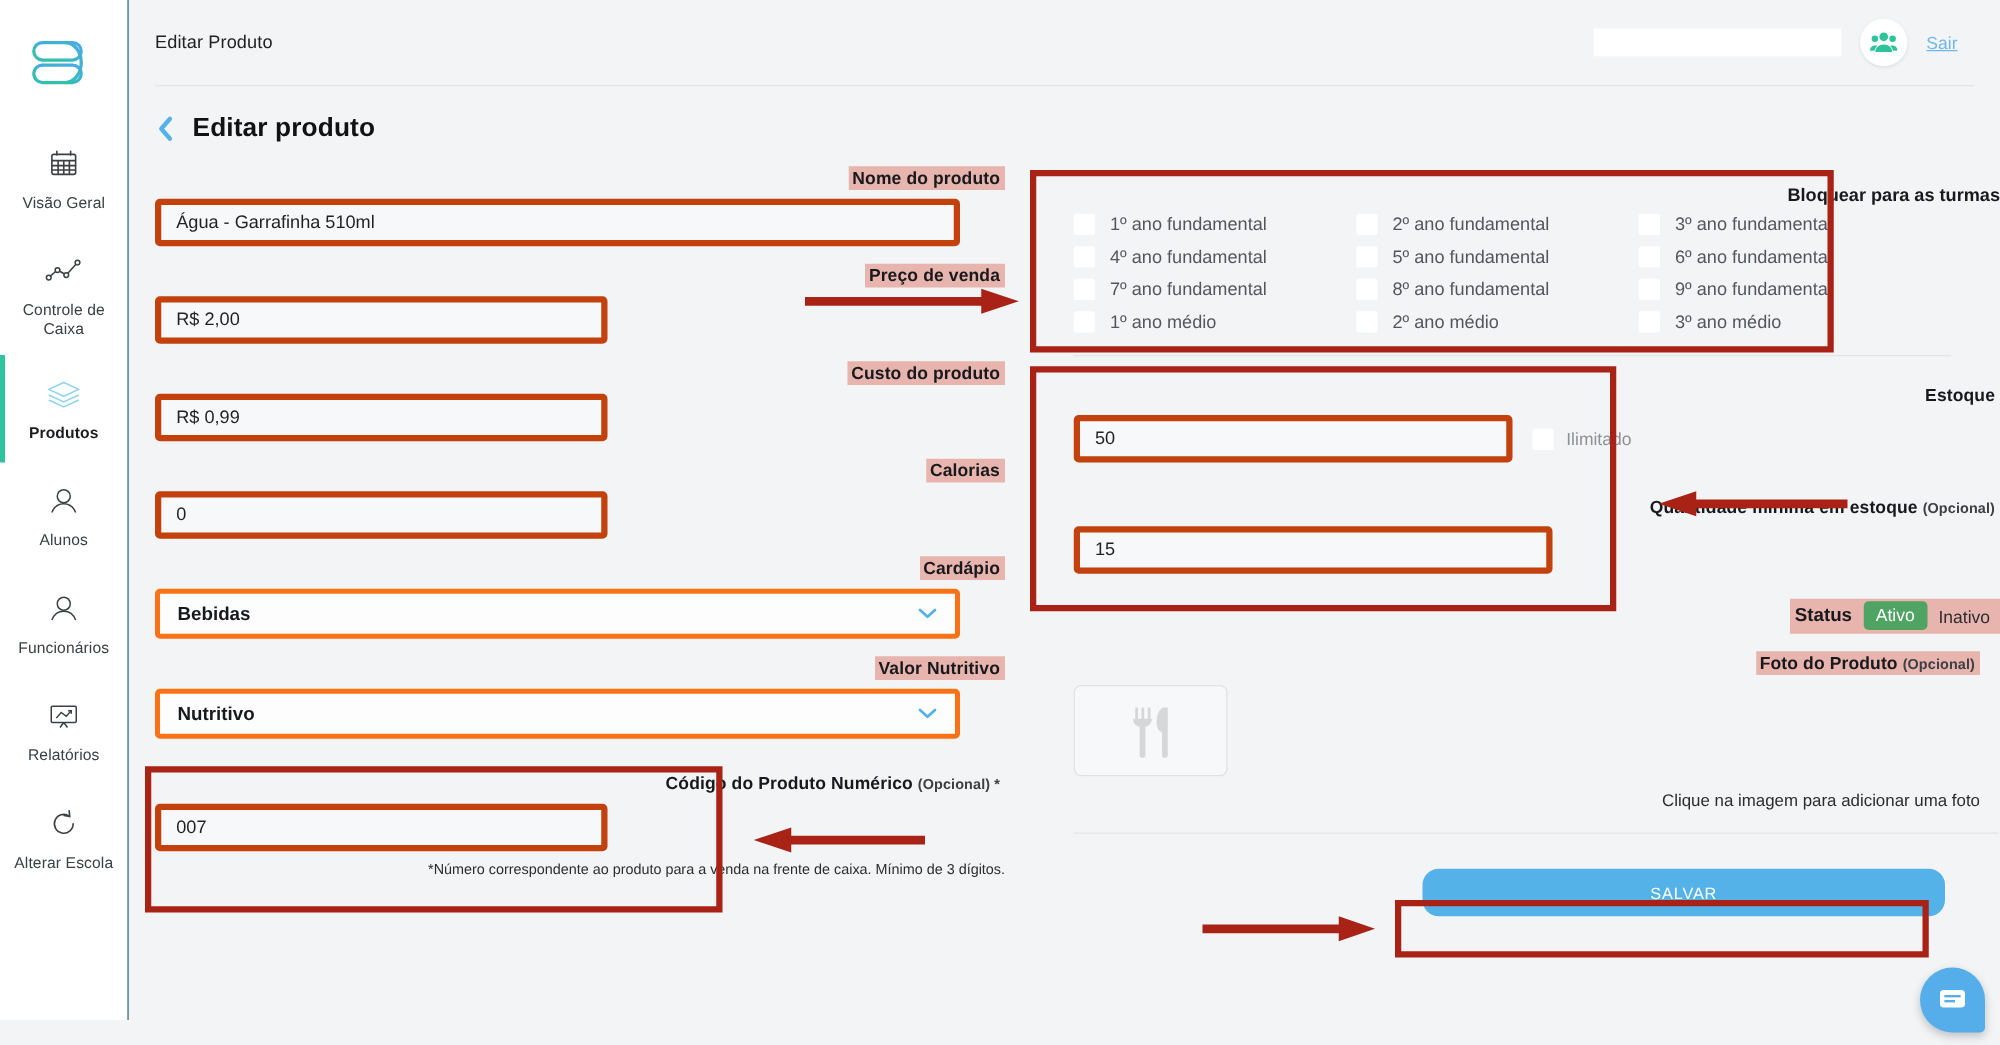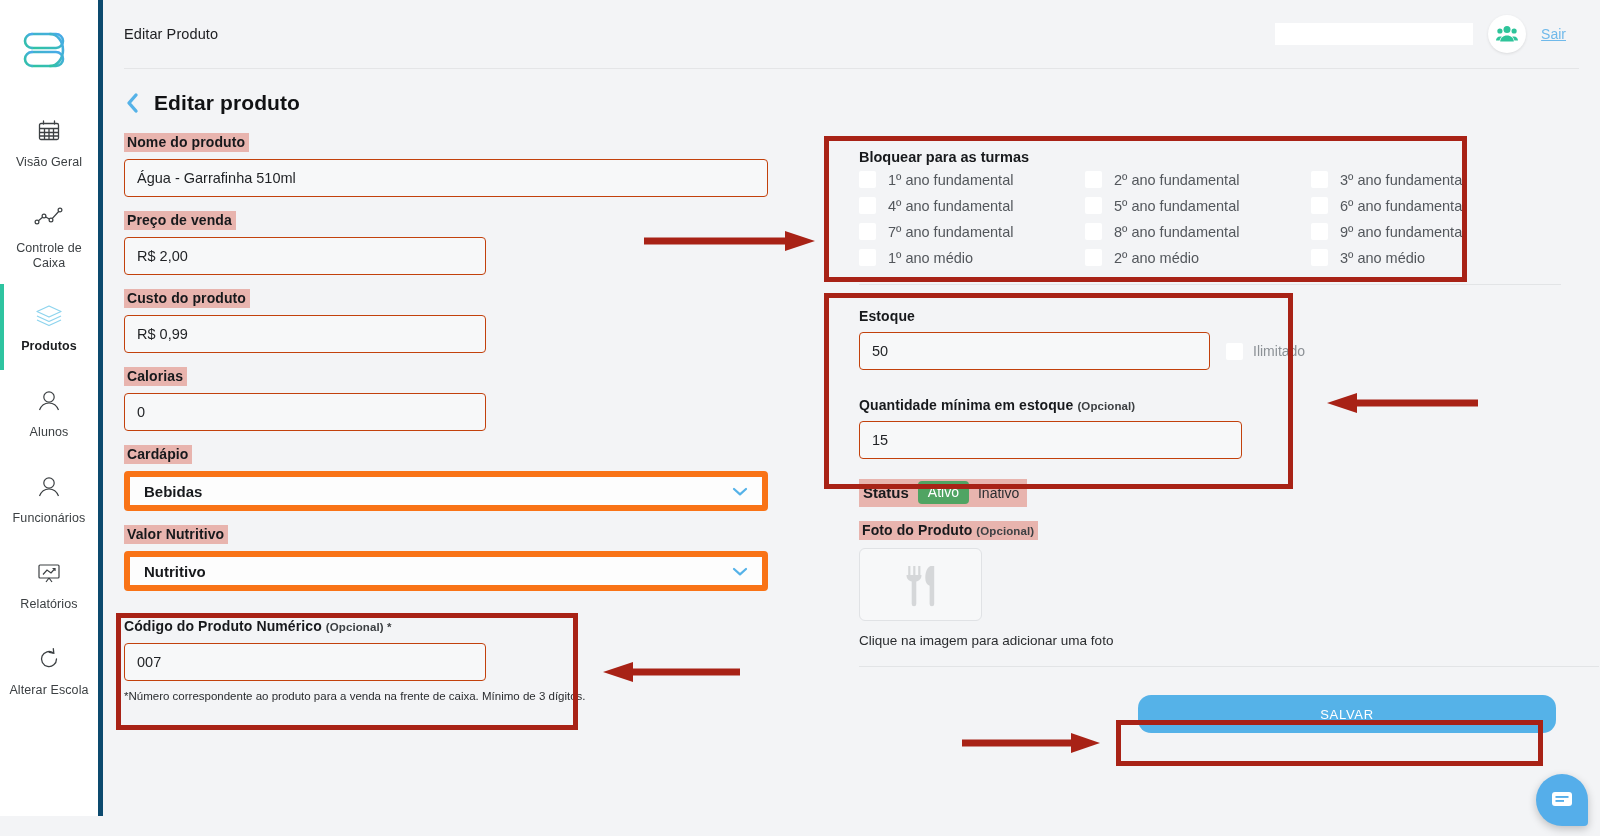--- a/index.html
+++ b/index.html
@@ -11,21 +11,21 @@
   }
 
   #app { position: relative; width: 1600px; height: 836px; display: flex; background:#f3f4f6; }
 
   
   .sidebar {
     width: 103px; height: 816px;
     background: #ffffff;
     flex: 0 0 103px;
     position: relative;
-    border-right: 5px solid #0c4a6e;
+    border-right: 1px solid #0c4a6e;
   }
   .logo-wrap {
     height: 100px;
     display: flex; align-items: center; justify-content: center;
   }
   .nav-list { display: flex; flex-direction: column; }
   .nav-item {
     position: relative;
     display: flex; flex-direction: column;
     align-items: center; justify-content: flex-start;
@@ -43,21 +43,21 @@
     letter-spacing: .1px;
   }
   .nav-item.active .nav-label { font-weight: 700; color: #1a1c1e; }
   .nav-item.active::before {
     content:"";
     position: absolute; left: 0; top: 0; bottom: 0;
     width: 4px; background: #2ec4a0;
   }
 
   
-  .main { flex: 1; position: relative; background: #f3f4f6; height: 836px; }
+  .main { flex: 1; position: relative; background: #f3f4f6; height: 836px; text-align: right; }
 
   .topbar {
     position: relative;
     height: 68px;
     padding: 0 34px 0 21px;
     display: flex; align-items: center;
   }
   .topbar-title {
     font-size: 14.5px; color: #202124; font-weight: 500;
     letter-spacing: .1px;
@@ -103,32 +103,32 @@
     padding: 1px 4px 2px 3px;
     margin-bottom: 7px;
     letter-spacing: .1px;
   }
   .flabel.plain { background: transparent; padding-left:0; }
   .flabel .opt {
     font-size: 11.5px; font-weight: 700; color: #3d4043; margin-left: 4px;
   }
   .finput {
     height: 38px; background: #f7f8f9;
-    border: 1px solid #c2410c; border-radius: 4px;
+    border: 5px solid #c2410c; border-radius: 4px;
     display: flex; align-items: center;
     padding: 0 12px;
     font-size: 14.5px; color: #1f2124;
     cursor: text;
   }
   .w-full  { width: 644px; }
   .w-mid   { width: 362px; }
 
   .fselect {
     height: 40px; width: 644px;
-    background: #fdfdfd; border: 6px solid #f97316; border-radius: 4px;
+    background: #fdfdfd; border: 4px solid #f97316; border-radius: 4px;
     display: flex; align-items: center; justify-content: space-between;
     padding: 0 14px 0 14px;
     font-size: 15px; font-weight: 700; color: #17191c;
     cursor: pointer;
   }
 
   .hint {
     font-size: 11.5px; color: #2a2c2f; margin-top: 9px; letter-spacing: 0;
   }
 

